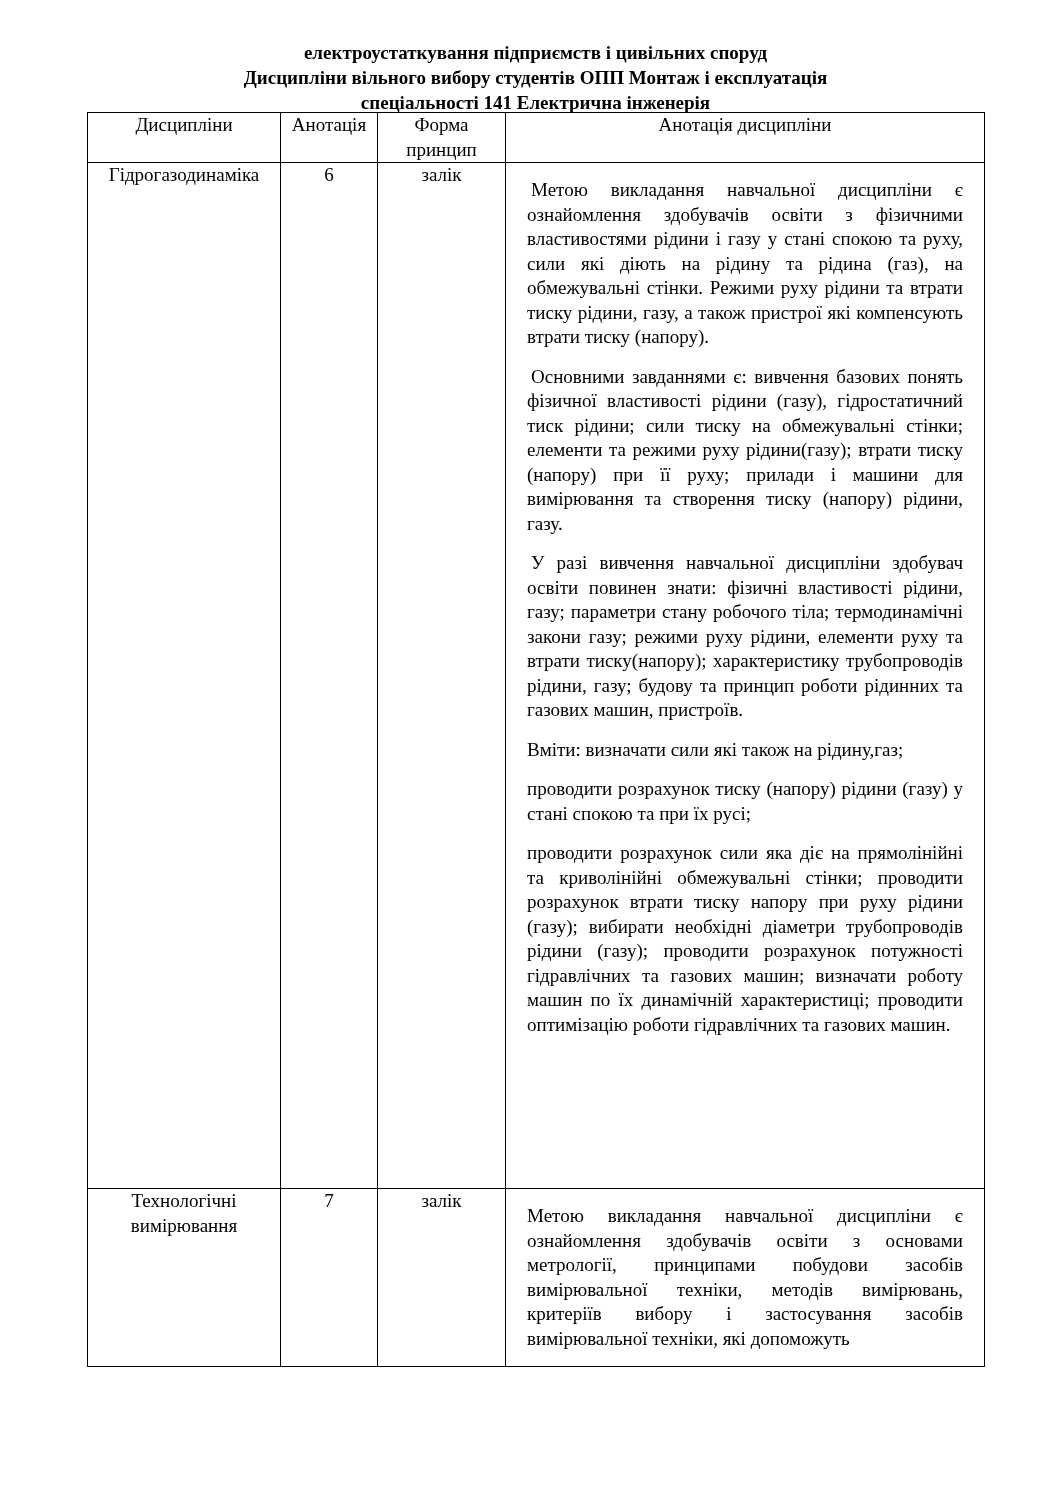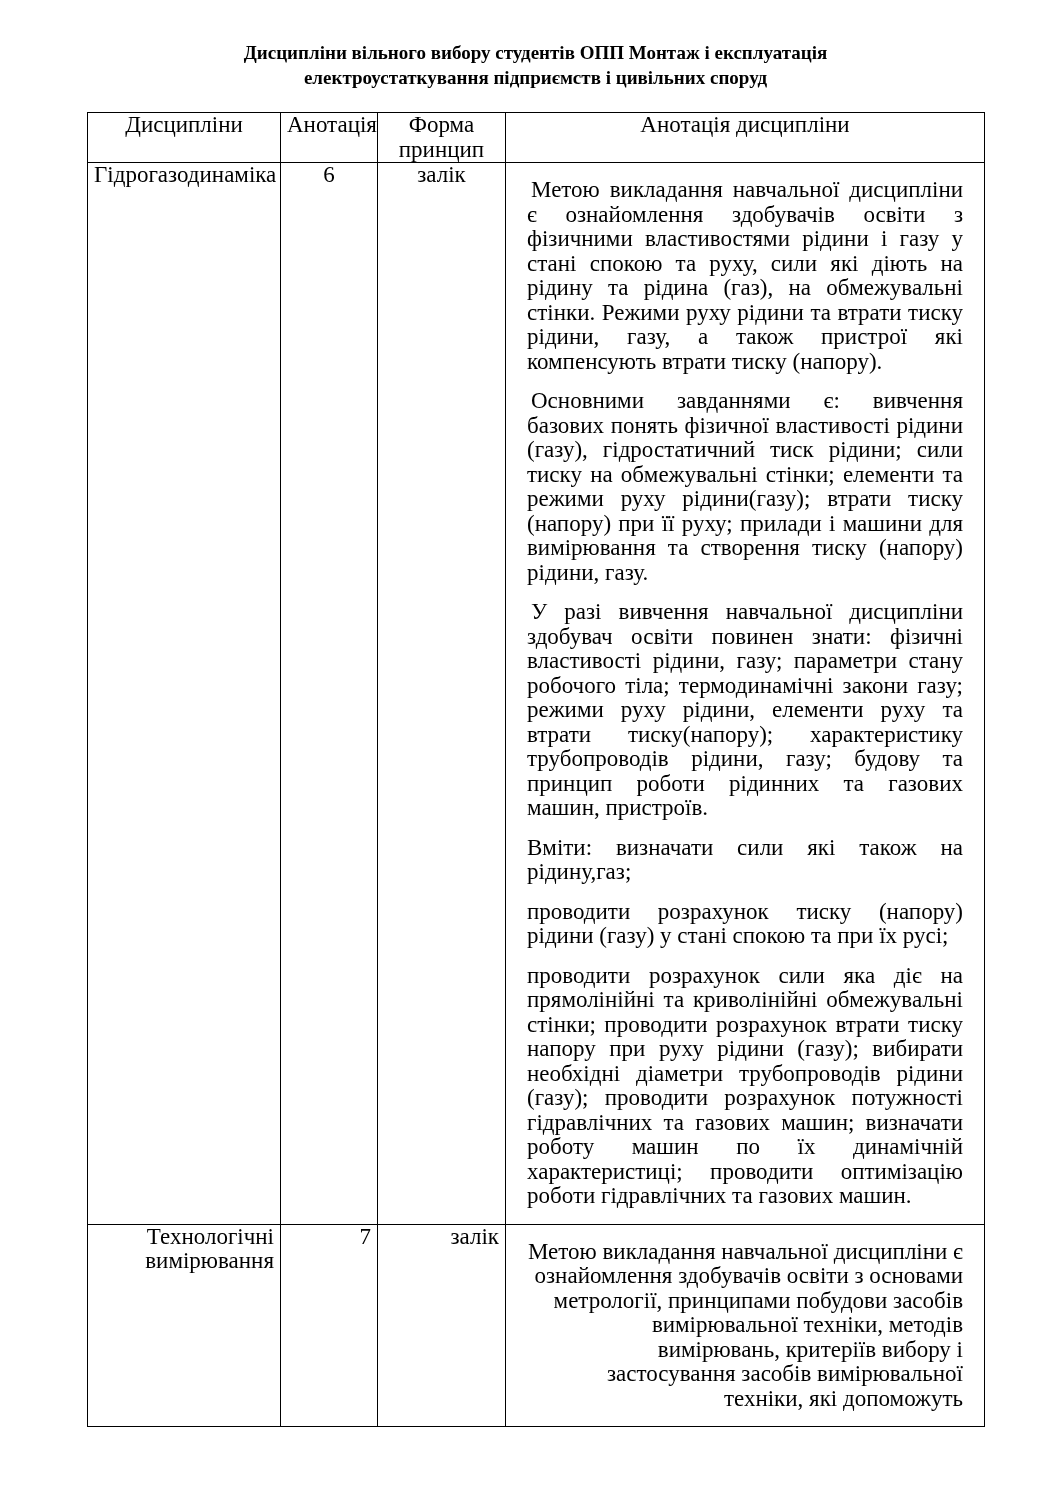--- a/index.html
+++ b/index.html
@@ -9,45 +9,46 @@
       color: #000;
     }
     .title {
       position: absolute; left: 88px; width: 895px; top: 40px;
       text-align: center; font-weight: bold; font-size: 19px; line-height: 25px;
     }
     .title div { white-space: nowrap; }
     table.doc {
       position: absolute; left: 87px; top: 112px;
       width: 897px; border-collapse: collapse; table-layout: fixed;
-      font-size: 23px; line-height: 24.5px;
+      font-size: 19px; line-height: 24.5px;
     }
     table.doc td, table.doc th {
       border: 1.5px solid #000; vertical-align: top; padding: 0 6px;
       font-weight: normal;
     }
     col.c1 { width: 193px; }
     col.c2 { width: 97px; }
     col.c3 { width: 128px; }
     col.c4 { width: 479px; }
     .hdr th { text-align: center; height: 48px; padding-top: 0; }
     .block td { text-align: center; font-weight: bold; height: 24px; padding: 0; }
     .center { text-align: center; }
     .just { text-align: justify; }
     .just p { margin: 15px; }
     .row1 td { height: 1025px; }
-    .row2 td { height: 148px; padding-top: 2px; text-align: right; }
+    .row2 td { height: 148px; padding-top: 2px; }
     .indent { text-indent: 4px; }
   </style>
 </head>
 <body>
 
 <div class="title">
+  <div>електроустаткування підприємств і цивільних споруд</div>
   <div>Дисципліни вільного вибору студентів ОПП Монтаж і експлуатація</div>
-  <div>електроустаткування підприємств і цивільних споруд</div>
+  <div>спеціальності 141 Електрична інженерія</div>
 </div>
 
 <table class="doc">
   <colgroup>
     <col class="c1">
       <col class="c2">
       <col class="c3">
       <col class="c4">
   </colgroup>
   <tbody>

